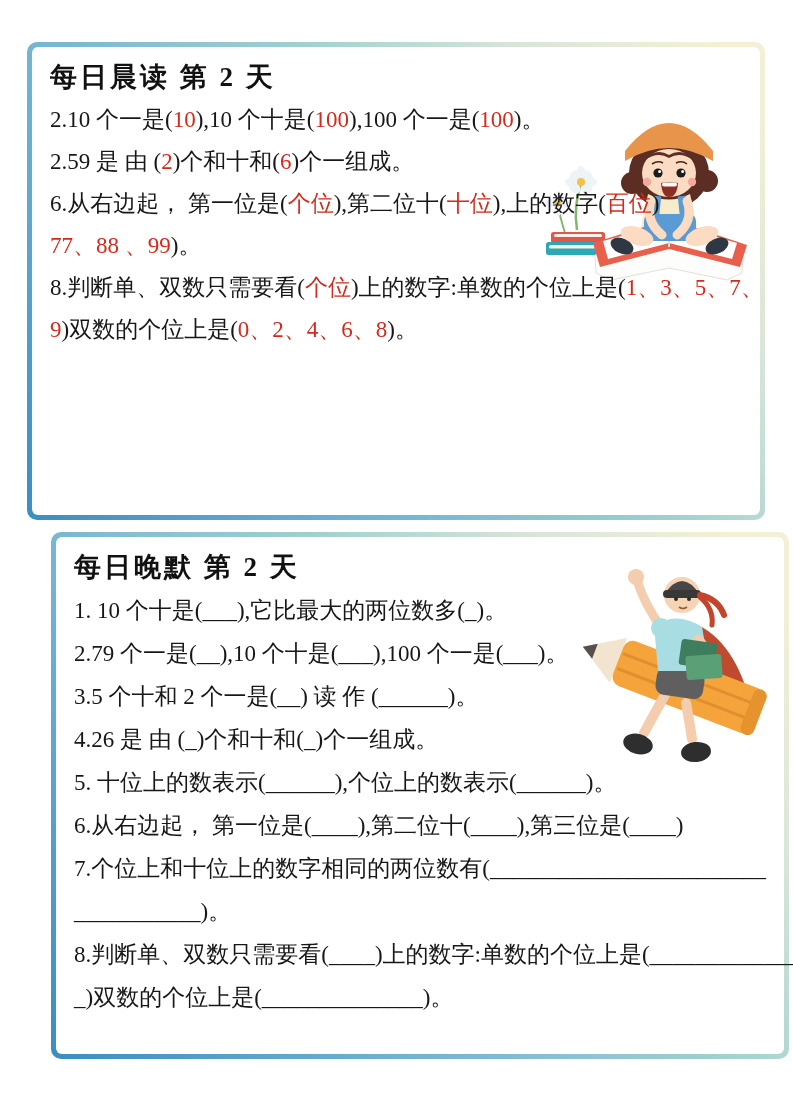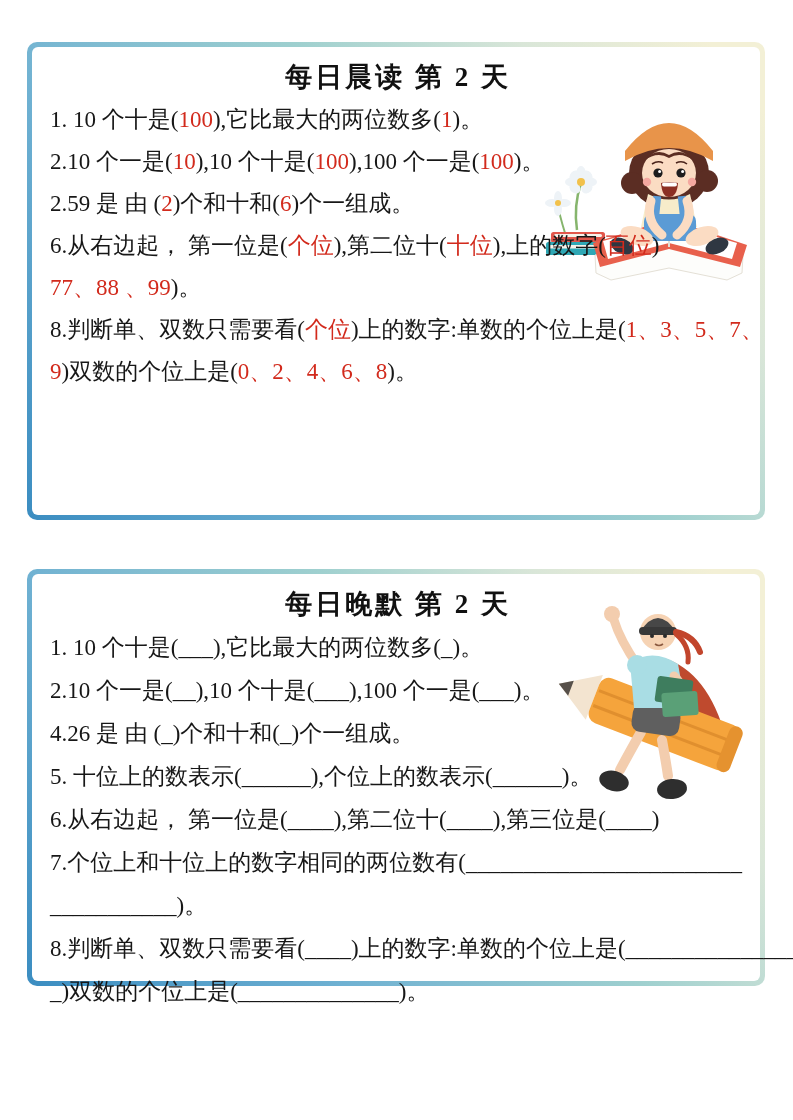--- a/index.html
+++ b/index.html
@@ -6,27 +6,27 @@
   body{
     width:793px;height:1120px;position:relative;background:#ffffff;
     font-family:"Liberation Serif","DejaVu Serif",serif;overflow:hidden;
   }
   .panel{
     position:absolute;left:27px;width:738px;box-sizing:border-box;
     padding:5px;border-radius:10px;
     background:linear-gradient(52deg,#3b8dc1 0%,#6fb1d2 30%,#9fd0cf 58%,#d9e6d8 78%,#f3f0d6 95%);
   }
   #panel-morning{top:42px;height:478px;}
-  #panel-evening{top:569px;height:417px;}
+  #panel-evening{top:532px;height:527px;margin-left:24px;}
   .panel-inner{
     background:#ffffff;border-radius:6px;width:100%;height:100%;
     box-sizing:border-box;padding:8px 14px 0 18px;position:relative;
   }
   .panel-title{
-    margin:4px 0 4px 0;text-align:center;font-size:27px;font-weight:bold;
+    margin:4px 0 4px 0;font-size:27px;font-weight:bold;
     color:#111;letter-spacing:3px;position:relative;z-index:2;
   }
   .lines{position:relative;z-index:2;}
   .line{font-size:23px;line-height:42px;white-space:nowrap;color:#171717;}
   #panel-evening .line{line-height:43px;}
   .ans{color:var(--ans,#d22a1c);}
   .illo{position:absolute;z-index:1;}
   #girl-illo{top:38px;right:4px;width:235px;height:200px;}
   #boy-illo{top:6px;right:-4px;width:218px;height:228px;}
 </style>
@@ -100,21 +100,20 @@
         <path d="M130,116 Q124,136 141,150" stroke="#fbdcc3" stroke-width="9" fill="none" stroke-linecap="round"></path>
         <path d="M166,116 Q173,136 156,150" stroke="#fbdcc3" stroke-width="9" fill="none" stroke-linecap="round"></path>
         <ellipse cx="116" cy="151" rx="17" ry="9" fill="#fbdcc3" transform="rotate(18 116 151)"></ellipse>
         <ellipse cx="181" cy="151" rx="17" ry="9" fill="#fbdcc3" transform="rotate(-18 181 151)"></ellipse>
         <ellipse cx="101" cy="161" rx="12" ry="7.5" fill="#2f3742" transform="rotate(24 101 161)"></ellipse>
         <ellipse cx="196" cy="161" rx="12" ry="7.5" fill="#2f3742" transform="rotate(-24 196 161)"></ellipse>
       </g>
     </svg>
 
     <div class="lines">
-        <div class="line"><span>1. 10 个十是(</span><span class="ans">100</span><span>),它比最大的两位数多(</span><span class="ans">1</span><span>)。</span></div>
         <div class="line"><span>2.10 个一是(</span><span class="ans">10</span><span>),10 个十是(</span><span class="ans">100</span><span>),100 个一是(</span><span class="ans">100</span><span>)。</span></div>
         <div class="line"><span>2.59 是 由 (</span><span class="ans">2</span><span>)个和十和(</span><span class="ans">6</span><span>)个一组成。</span></div>
         <div class="line"><span>6.从右边起， 第一位是(</span><span class="ans">个位</span><span>),第二位十(</span><span class="ans">十位</span><span>),上的数字(</span><span class="ans">百位</span><span>)</span></div>
         <div class="line"><span class="ans">77、88 、99</span><span>)。</span></div>
         <div class="line"><span>8.判断单、双数只需要看(</span><span class="ans">个位</span><span>)上的数字:单数的个位上是(</span><span class="ans">1、3、5、7、</span></div>
         <div class="line"><span class="ans">9</span><span>)双数的个位上是(</span><span class="ans">0、2、4、6、8</span><span>)。</span></div>
       </div>
   </div>
 </div>
 
@@ -154,21 +153,22 @@
         <path d="M130,52 Q148,56 154,72" stroke="#c2452c" stroke-width="6" fill="none" stroke-linecap="round"></path>
         <path d="M130,54 Q144,66 142,82" stroke="#c2452c" stroke-width="5" fill="none" stroke-linecap="round"></path>
         <circle cx="106" cy="56" r="2" fill="#2b2b2b"></circle>
           <circle cx="119" cy="56" r="2" fill="#2b2b2b"></circle>
         <path d="M109,64 q4,3 8,0" stroke="#8c5a40" stroke-width="1.6" fill="none"></path>
       </g>
     </svg>
 
     <div class="lines">
         <div class="line"><span>1. 10 个十是(___),它比最大的两位数多(_)。</span></div>
-        <div class="line"><span>2.10 个一是(__),10 个十是(___),100 个一是(___)。</span></div>
+        <div class="line"><span>2.79 个一是(__),10 个十是(___),100 个一是(___)。</span></div>
+        <div class="line"><span>3.5 个十和 2 个一是(__) 读 作 (______)。</span></div>
         <div class="line"><span>4.26 是 由 (_)个和十和(_)个一组成。</span></div>
         <div class="line"><span>5. 十位上的数表示(______),个位上的数表示(______)。</span></div>
         <div class="line"><span>6.从右边起， 第一位是(____),第二位十(____),第三位是(____)</span></div>
         <div class="line"><span>7.个位上和十位上的数字相同的两位数有(________________________</span></div>
         <div class="line"><span>___________)。</span></div>
         <div class="line"><span>8.判断单、双数只需要看(____)上的数字:单数的个位上是(_________________</span></div>
         <div class="line"><span>_)双数的个位上是(______________)。</span></div>
       </div>
   </div>
 </div>

